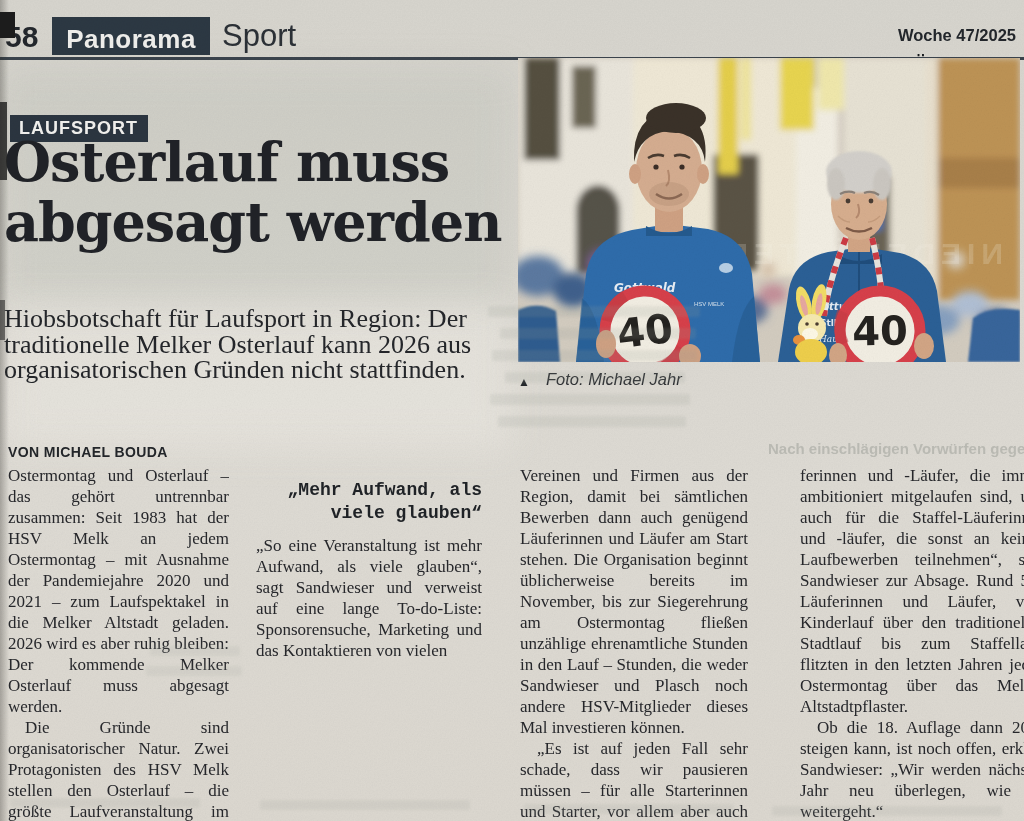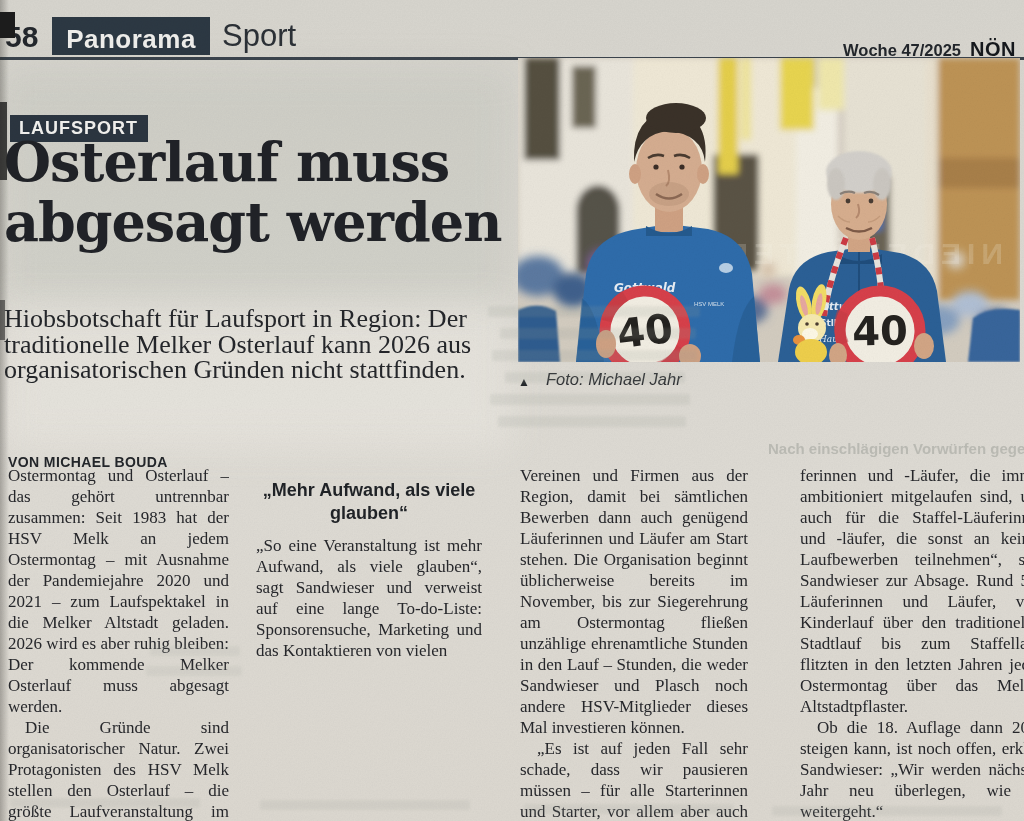--- a/index.html
+++ b/index.html
@@ -9,47 +9,47 @@
   
   .masthead{position:absolute;left:0;top:14px;width:1024px;height:44px;}
   .pagenum{position:absolute;left:5px;top:6px;font-family:"Liberation Sans",sans-serif;
            font-weight:bold;font-size:30px;color:#23272c;}
   .section-box{position:absolute;left:52px;top:3px;width:158px;height:38px;background:#2c3843;
            display:flex;align-items:flex-end;justify-content:center;}
   .section-box span{font-family:"Liberation Sans",sans-serif;font-weight:bold;font-size:26px;
            color:#f0efec;letter-spacing:.5px;}
   .subsection{position:absolute;left:222px;top:4px;font-family:Liberation Sans, sans-serif;
            font-size:31px;color:#2b3036;}
-  .issue-wrap{position:absolute;right:8px;top:24px;display:flex;gap:9px;align-items:baseline;
-           font-family:"Liberation Sans",sans-serif;}
+  .issue-wrap{position:absolute;right:8px;top:12px;display:flex;gap:9px;align-items:baseline;
+           font-family:"Liberation Sans",sans-serif;flex-direction:column;}
   .issue{font-weight:bold;font-size:16.5px;color:#22262b;}
   .brand{font-weight:bold;font-size:20px;letter-spacing:.5px;color:#15181c;}
   .head-rule{position:absolute;left:0;top:57px;width:1024px;height:2.5px;background:#3a434c;}
   
   .kicker{position:absolute;left:10px;top:115px;background:#2b3540;color:#f2f1ee;
           font-family:"Liberation Sans",sans-serif;font-weight:bold;font-size:18px;
           letter-spacing:1px;padding:3px 10px 3px 9px;}
   .headline{position:absolute;left:4px;top:132px;width:500px;
           font-family:"DejaVu Serif",serif;font-weight:bold;font-size:54px;line-height:60px;
           letter-spacing:-1px;color:#202227;}
   .lead{position:absolute;left:4px;top:306px;width:474px;font-size:26px;line-height:25.5px;
           color:#24262a;}
-  .byline{position:absolute;left:8px;top:454px;font-family:"Liberation Sans",sans-serif;
+  .byline{position:absolute;left:8px;top:444px;font-family:"Liberation Sans",sans-serif;
           font-weight:bold;font-size:14px;letter-spacing:.4px;color:#23262a;}
   
   .col{position:absolute;top:465px;height:356px;overflow:hidden;font-size:17px;line-height:21px;
        text-align:justify;color:#26272b;hyphens:auto;}
   .col p{margin:0;}
   .col p.ind{text-indent:17px;}
   .col1{left:8px;width:221px;}
   .col2{left:256px;width:226px;}
   .col3{left:520px;width:228px;}
   .col4{left:800px;width:246px;}
-  .crosshead{margin:14px 0 10px 0;font-family:Liberation Sans, sans-serif;font-weight:bold;
-       font-size:18px;line-height:23px;color:#1f2226;text-align:center;}
+  .crosshead{margin:14px 0 10px 0;font-family:Liberation Mono, monospace;font-weight:bold;
+       font-size:18px;line-height:23px;color:#1f2226;text-align:right;}
   
   .photo{position:absolute;left:518px;top:58px;width:502px;height:304px;overflow:hidden;
        box-shadow:0 0 0 1px rgba(0,0,0,.07) inset;}
   .photo svg{display:block;width:100%;height:100%;}
   .caption{position:absolute;left:518px;top:368px;width:478px;
        font-family:"Liberation Sans",sans-serif;font-size:16.5px;line-height:22px;color:#1d1f22;}
   .cap-arrow{position:absolute;left:0;top:3px;font-size:12px;color:#23262a;}
   .cap-text{display:block;padding-left:28px;}
   .credit{display:block;padding-left:28px;font-style:italic;color:#2a2c30;}
   

